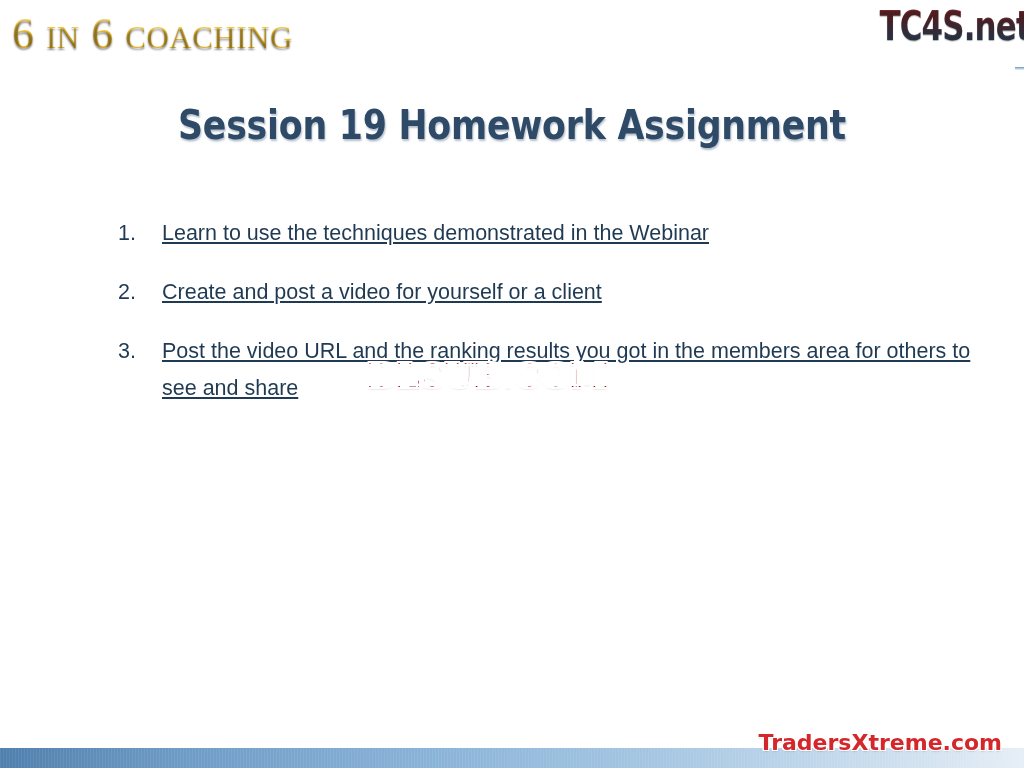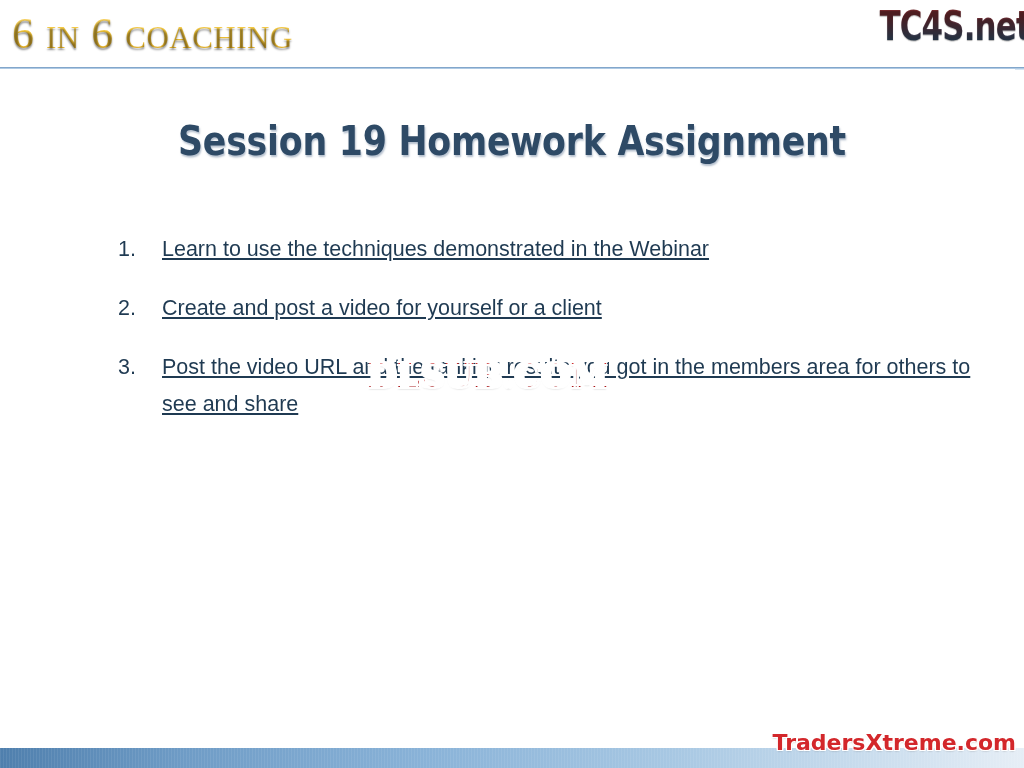--- a/index.html
+++ b/index.html
@@ -100,21 +100,21 @@
     transform: scaleX(0.86);
     transform-origin: right center;
   }
   @supports not (background-clip: text) {
     .site-logo { color: #6a2a30; -webkit-text-fill-color: #6a2a30; }
   }
 
   
   .content {
     position: absolute;
-    top: 69px; left: 0;
+    top: 53px; left: 0;
     width: 1015px;
     height: 679px;
     background: #ffffff;
   }
 
   .slide-title {
     position: absolute;
     top: 48px;
     left: 0;
     width: 1024px;
@@ -182,21 +182,21 @@
     transform: scaleX(1.02);
     white-space: nowrap;
     z-index: 9;
   }
   @supports not (background-clip: text) {
     .wm-dlsub { color: #cc1f22; -webkit-text-fill-color: #cc1f22; }
   }
 
   .wm-traders {
     position: absolute;
-    right: 8px;
+    right: 22px;
     bottom: 12px;
     font-family: "DejaVu Sans", sans-serif;
     font-size: 22px;
     line-height: 26px;
     font-weight: 700;
     letter-spacing: 0px;
     color: #d3272b;
     text-shadow:
        -1.2px -1.2px 0 #ffffff,
         1.2px -1.2px 0 #ffffff,

